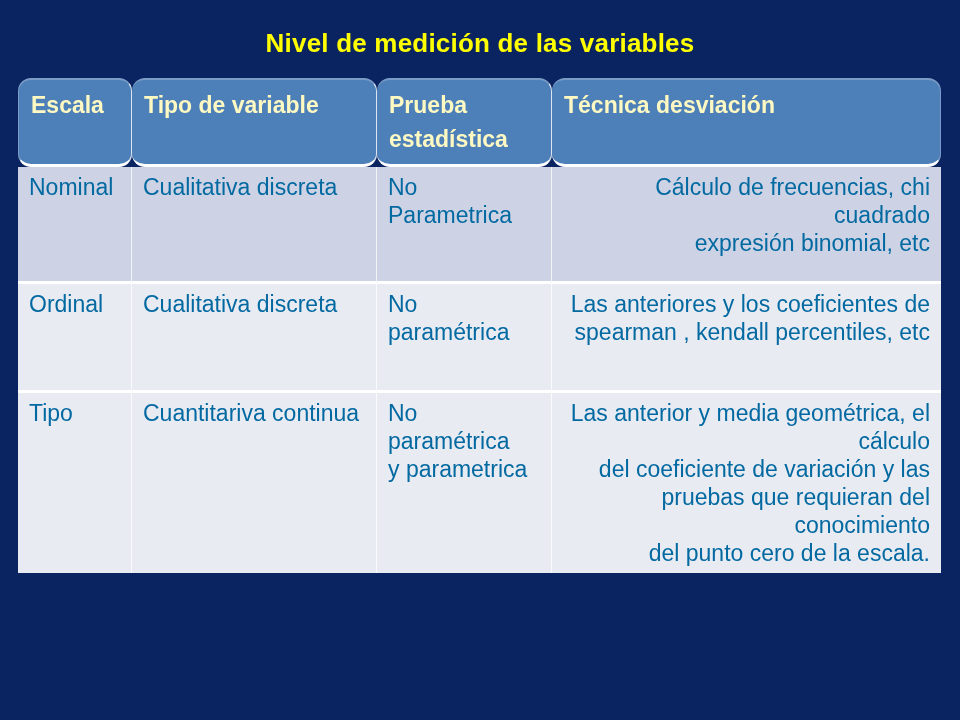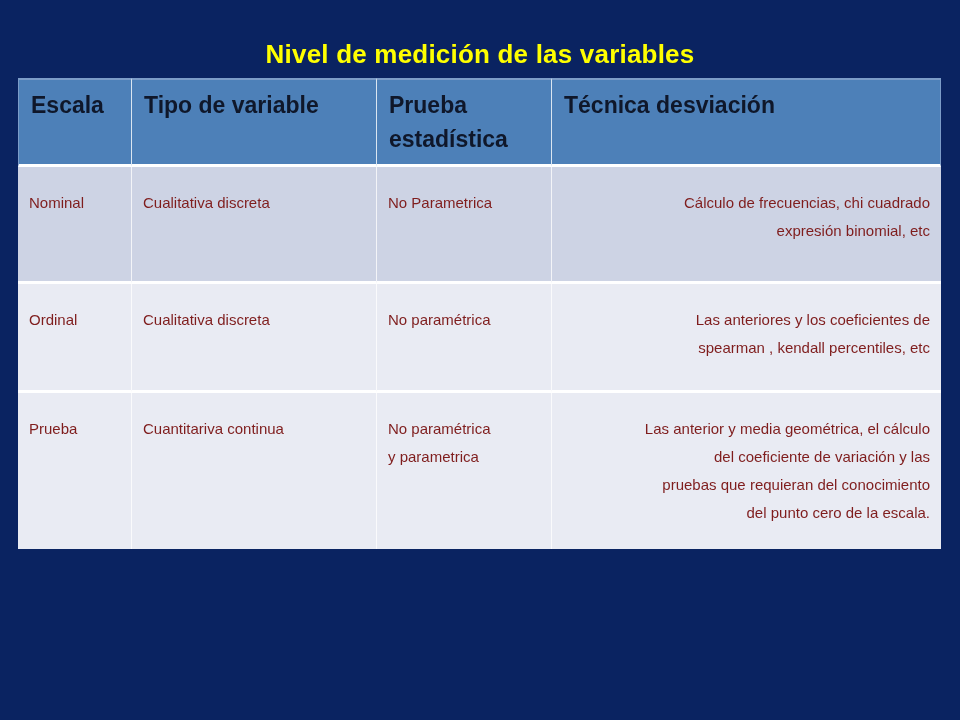--- a/index.html
+++ b/index.html
@@ -9,21 +9,21 @@
   .slide {
     position: relative;
     width: 960px;
     height: 720px;
     background: var(--bg-navy, #0A2361);
     overflow: hidden;
   }
 
   .slide-title {
     position: absolute;
-    top: 39px;
+    top: 28px;
     left: 0;
     width: 100%;
     text-align: center;
     color: var(--title-yellow, #FFFF00);
     font-size: 26px;
     font-weight: 600;
     letter-spacing: 0.2px;
   }
 
   table.measurement-table {
@@ -36,41 +36,42 @@
     border-spacing: 0;
   }
 
   col.c1 { width: 114px; }
   col.c2 { width: 245px; }
   col.c3 { width: 175px; }
   col.c4 { width: 389px; }
 
   th {
     background: var(--header-blue, #4D80B8);
-    color: #0f172a;
+    color: #fef9c3;
     font-size: 23px;
     font-weight: bold;
     text-align: left;
     vertical-align: top;
     padding: 8px 12px;
     line-height: 34px;
     height: 83px;
     border-top: 2px solid #7C9CC8;
     border-bottom: 3px solid #ffffff;
     border-right: 1px solid rgba(255,255,255,0.8);
+    border-radius: 13px;
   }
   th:first-child { border-left: 1px solid #7C9CC8; }
   th:last-child  { border-right: 1px solid #7C9CC8; }
 
   td {
-    color: #7f1d1d;
-    font-size: 15px;
+    color: #0369a1;
+    font-size: 23px;
     vertical-align: top;
     text-align: left;
-    padding: 22px 11px;
+    padding: 6px 11px;
     line-height: 28px;
     white-space: pre-line;
     border-bottom: 3px solid #ffffff;
     border-right: 1px solid rgba(255,255,255,0.75);
   }
   td:last-child { border-right: none; text-align: right; }
   tr.band-a td { background: var(--band-a, #CDD3E4); }
   tr.band-b td { background: var(--band-b, #E9EBF3); }
   tr.r1 td { height: 117px; }
   tr.r2 td { height: 109px; }
@@ -107,21 +108,21 @@
 expresión binomial, etc</td>
       </tr>
       <tr class="band-b r2">
         <td>Ordinal</td>
         <td>Cualitativa discreta</td>
         <td>No paramétrica</td>
         <td>Las anteriores y los coeficientes de
 spearman , kendall percentiles, etc</td>
       </tr>
       <tr class="band-b r4">
-        <td>Prueba</td>
+        <td>Tipo</td>
         <td>Cuantitariva continua</td>
         <td>No paramétrica
 y parametrica</td>
         <td>Las anterior y media geométrica, el cálculo
 del coeficiente de variación y las
 pruebas que requieran del conocimiento
 del punto cero de la escala.</td>
       </tr>
     </tbody>
   </table>

